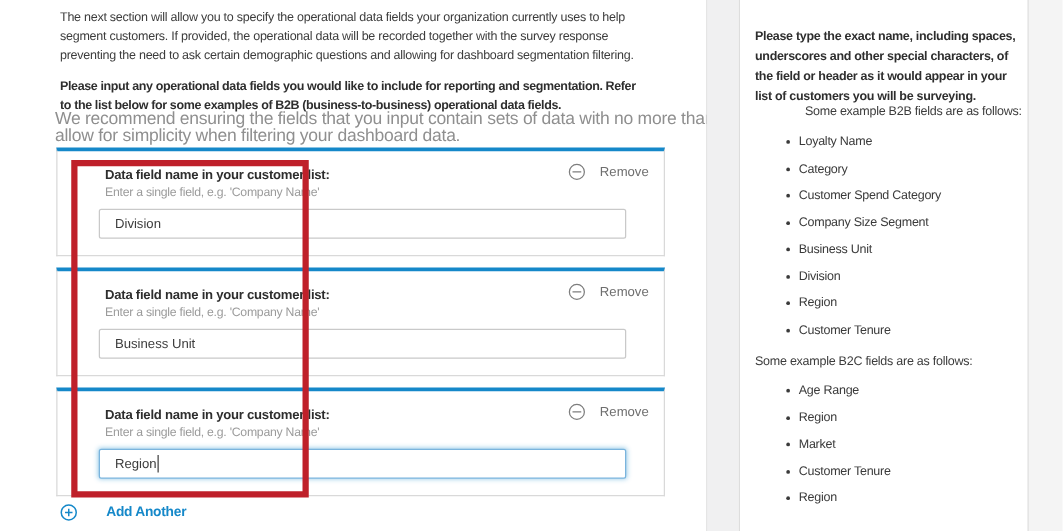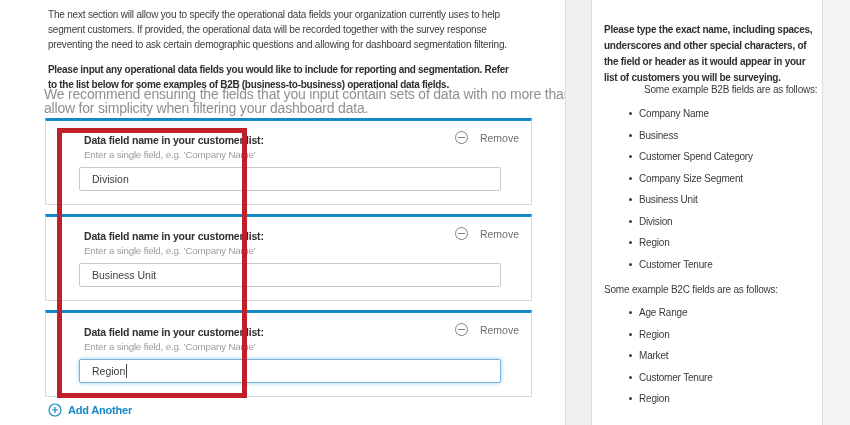--- a/index.html
+++ b/index.html
@@ -65,21 +65,21 @@
     font-family:"Liberation Sans", sans-serif; font-size:10.5px; color:#6f6f6f;
   }
   .icon-minus-circle {
     width:13px; height:13px; border:1px solid #7e7e7e; border-radius:50%;
     display:inline-flex; align-items:center; justify-content:center; flex:0 0 auto;
   }
   .icon-minus-circle i { display:block; width:7px; height:1.5px; background:#7e7e7e; }
 
   .add-another {
     position:absolute; left:48px; top:403px;
-    display:inline-flex; align-items:center; gap:6px;
+    display:inline-flex; align-items:center; gap:23px;
     background:none; border:none; cursor:pointer;
     font-family:"Liberation Sans", sans-serif;
     font-size:11px; font-weight:bold; color:#1588c9; letter-spacing:-0.2px;
   }
   .add-another svg { display:block; }
 
   
   .gutter {
     position:absolute; left:566px; top:0; width:25px; height:425px;
     background:#f0f0f1;
@@ -186,22 +186,22 @@
 <div class="gutter"></div>
 
 <div class="sidebar">
   <p class="sb-intro">Please type the exact name, including spaces,
 underscores and other special characters, of
 the field or header as it would appear in your
 list of customers you will be surveying.</p>
 
   <p class="sb-heading b2b">Some example B2B fields are as follows:</p>
   <ul class="sb-list b2b">
-    <li><span class="dot"></span><span>Company Name</span></li>
-    <li><span class="dot"></span><span>Business</span></li>
+    <li><span class="dot"></span><span>Loyalty Name</span></li>
+    <li><span class="dot"></span><span>Category</span></li>
     <li><span class="dot"></span><span>Customer Spend Category</span></li>
     <li><span class="dot"></span><span>Company Size Segment</span></li>
     <li><span class="dot"></span><span>Business Unit</span></li>
     <li><span class="dot"></span><span>Division</span></li>
     <li><span class="dot"></span><span>Region</span></li>
     <li><span class="dot"></span><span>Customer Tenure</span></li>
   </ul>
 
   <p class="sb-heading b2c">Some example B2C fields are as follows:</p>
   <ul class="sb-list b2c">

